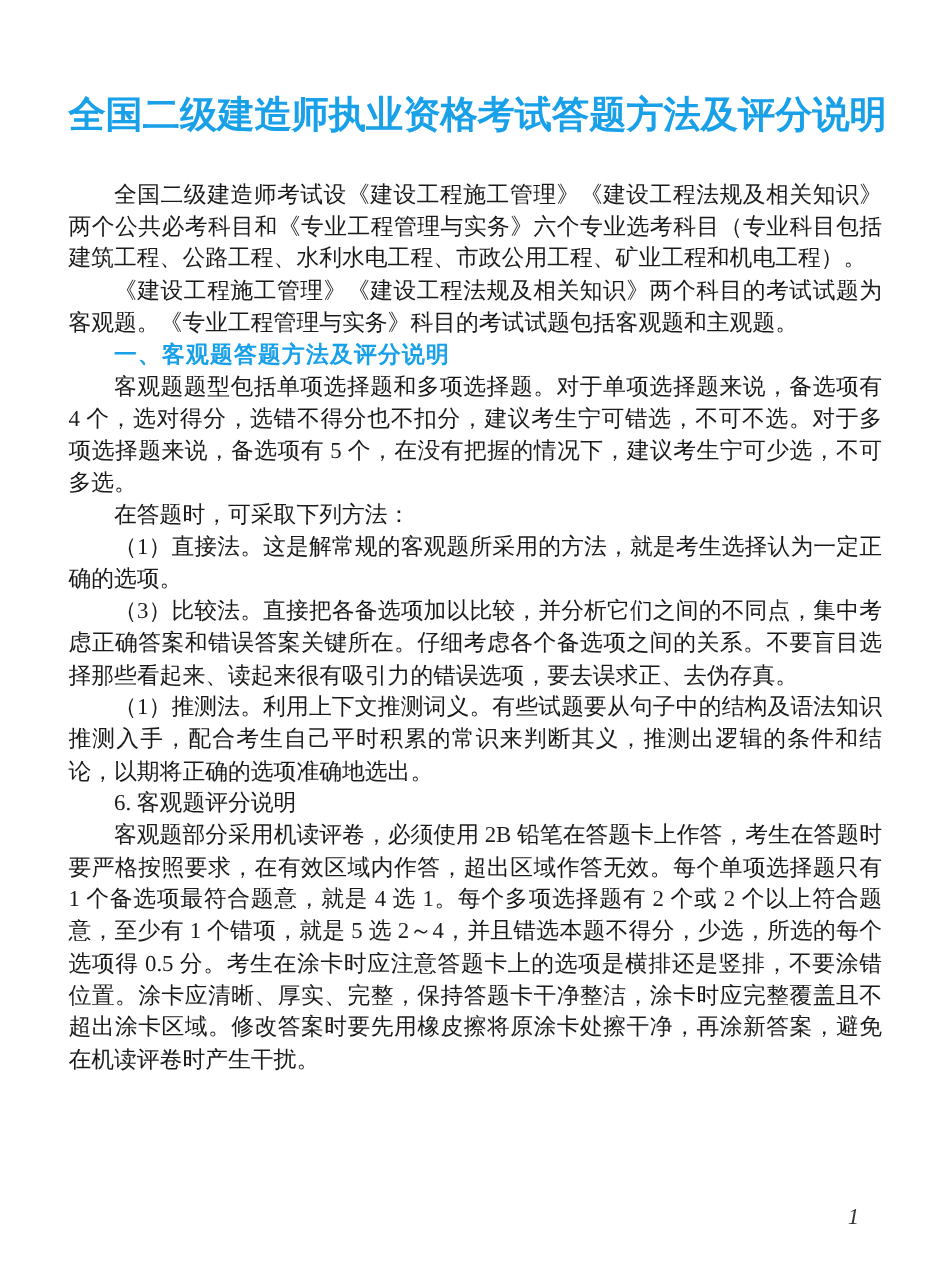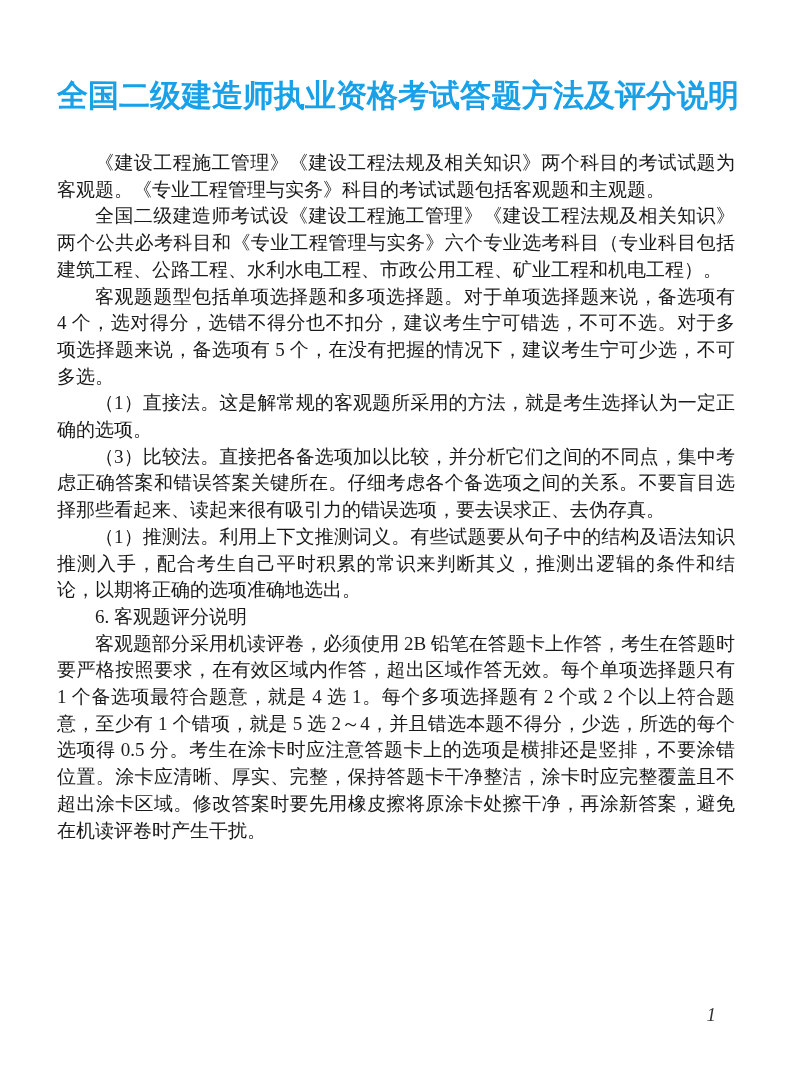--- a/index.html
+++ b/index.html
@@ -61,28 +61,30 @@
 </style>
 </head>
 <body>
 
 <div class="page">
 
   <h1 class="doc-title">全国二级建造师执业资格考试答题方法及评分说明</h1>
 
   <div class="body-text">
 
+    <p>全国二级建造师考试设《建设工程施工管理》《建设工程法规及相关知识》两个公共必考科目和《专业工程管理与实务》六个专业选考科目（专业科目包括建筑工程、公路工程、水利水电工程、市政公用工程、矿业工程和机电工程）。</p>
+
     <p>《建设工程施工管理》《建设工程法规及相关知识》两个科目的考试试题为客观题。《专业工程管理与实务》科目的考试试题包括客观题和主观题。</p>
 
-    <p>全国二级建造师考试设《建设工程施工管理》《建设工程法规及相关知识》两个公共必考科目和《专业工程管理与实务》六个专业选考科目（专业科目包括建筑工程、公路工程、水利水电工程、市政公用工程、矿业工程和机电工程）。</p>
-
+    <p class="section-heading">一、客观题答题方法及评分说明</p>
 
 
     <p>客观题题型包括单项选择题和多项选择题。对于单项选择题来说，备选项有 4 个，选对得分，选错不得分也不扣分，建议考生宁可错选，不可不选。对于多项选择题来说，备选项有 5 个，在没有把握的情况下，建议考生宁可少选，不可多选。</p>
 
+    <p>在答题时，可采取下列方法：</p>
 
     <p>（1）直接法。这是解常规的客观题所采用的方法，就是考生选择认为一定正确的选项。</p>
 
 
     <p>（3）比较法。直接把各备选项加以比较，并分析它们之间的不同点，集中考虑正确答案和错误答案关键所在。仔细考虑各个备选项之间的关系。不要盲目选择那些看起来、读起来很有吸引力的错误选项，要去误求正、去伪存真。</p>
 
     <p>（1）推测法。利用上下文推测词义。有些试题要从句子中的结构及语法知识推测入手，配合考生自己平时积累的常识来判断其义，推测出逻辑的条件和结论，以期将正确的选项准确地选出。</p>
 
     <p class="sub-heading">6. 客观题评分说明</p>
 

